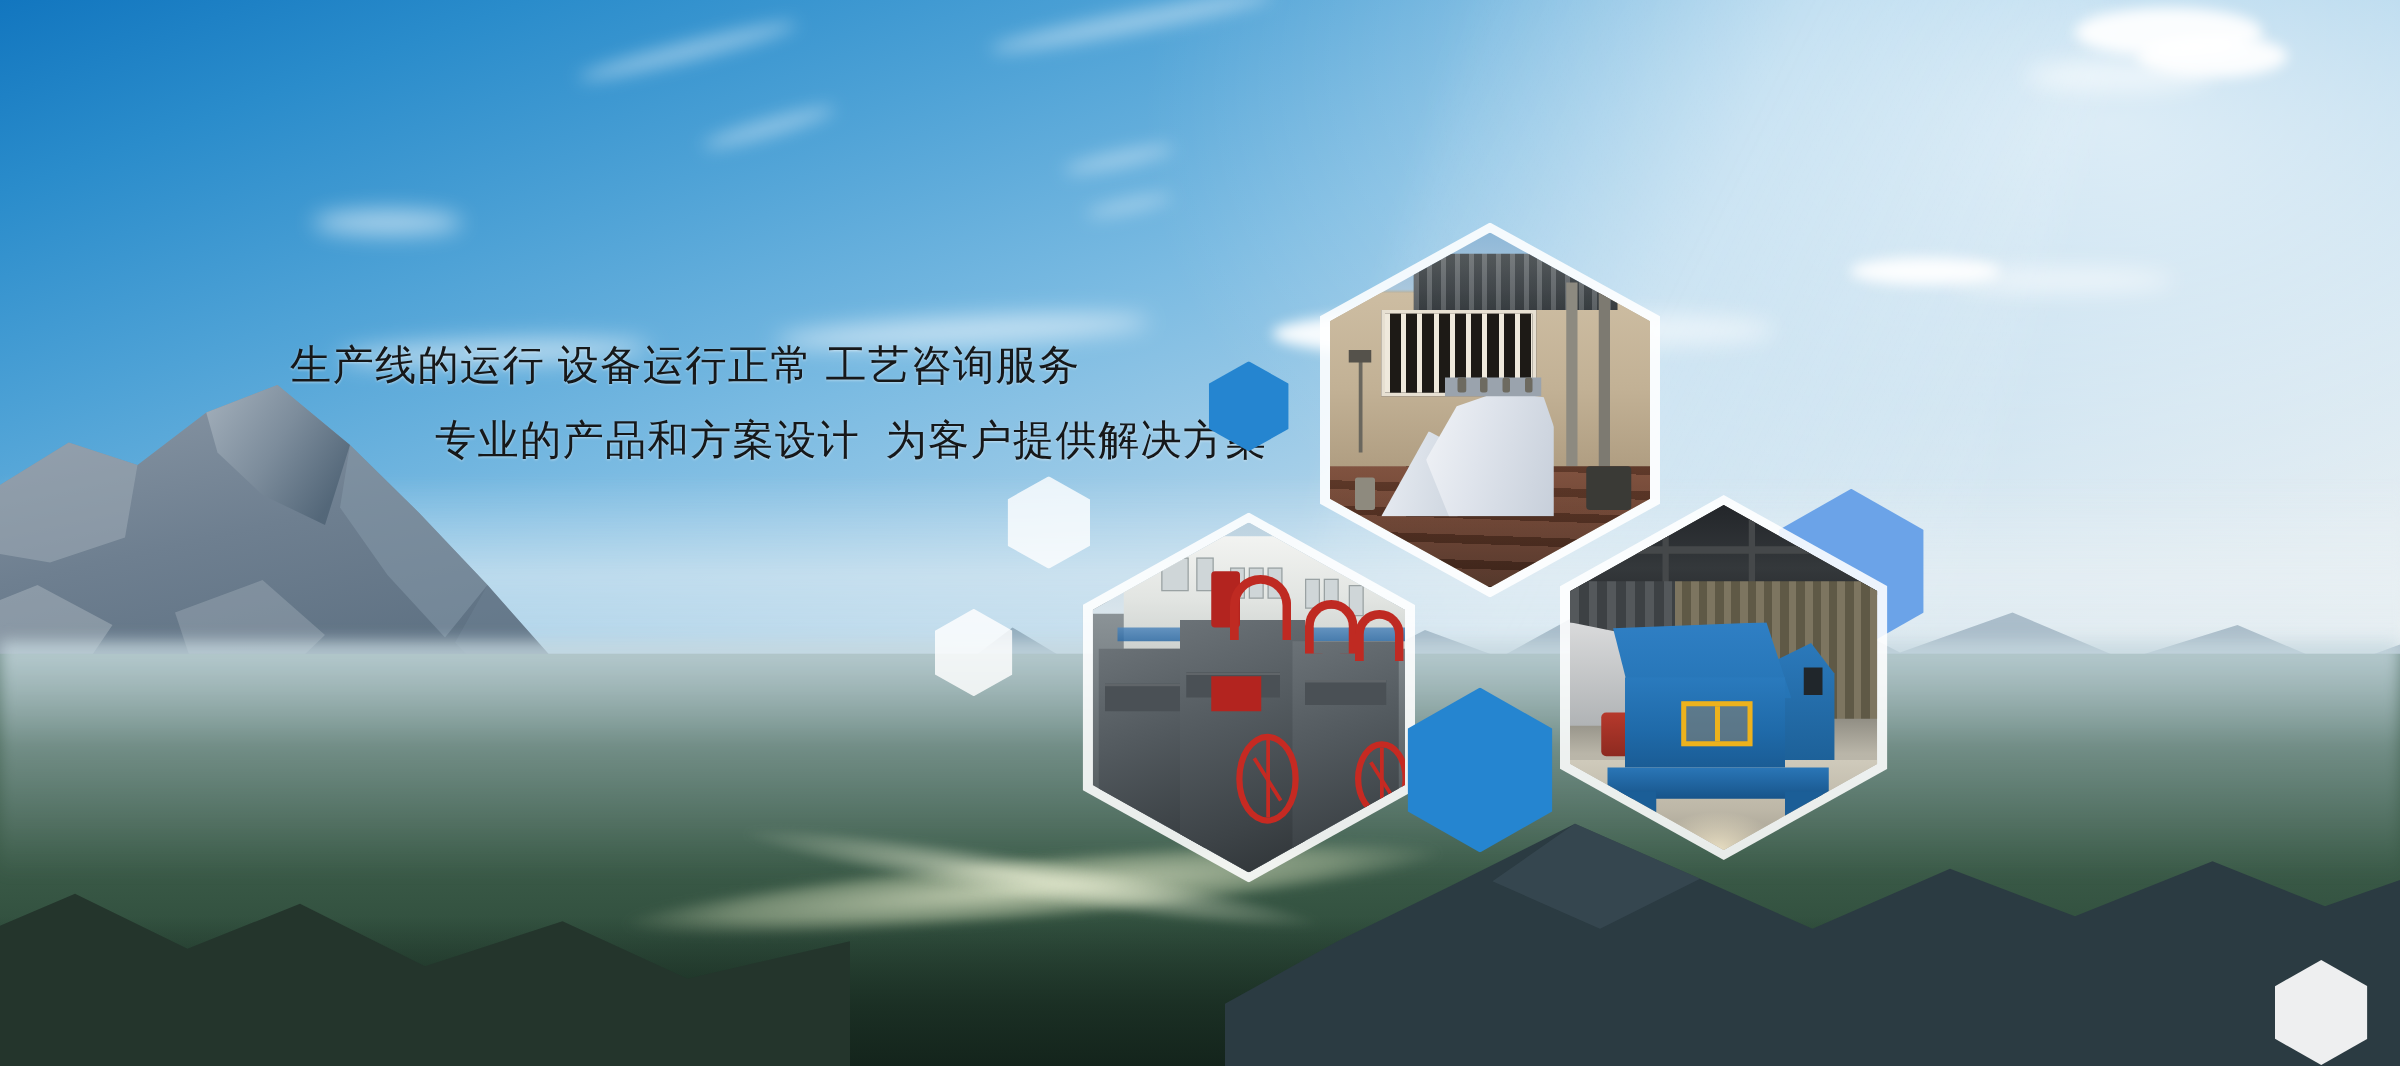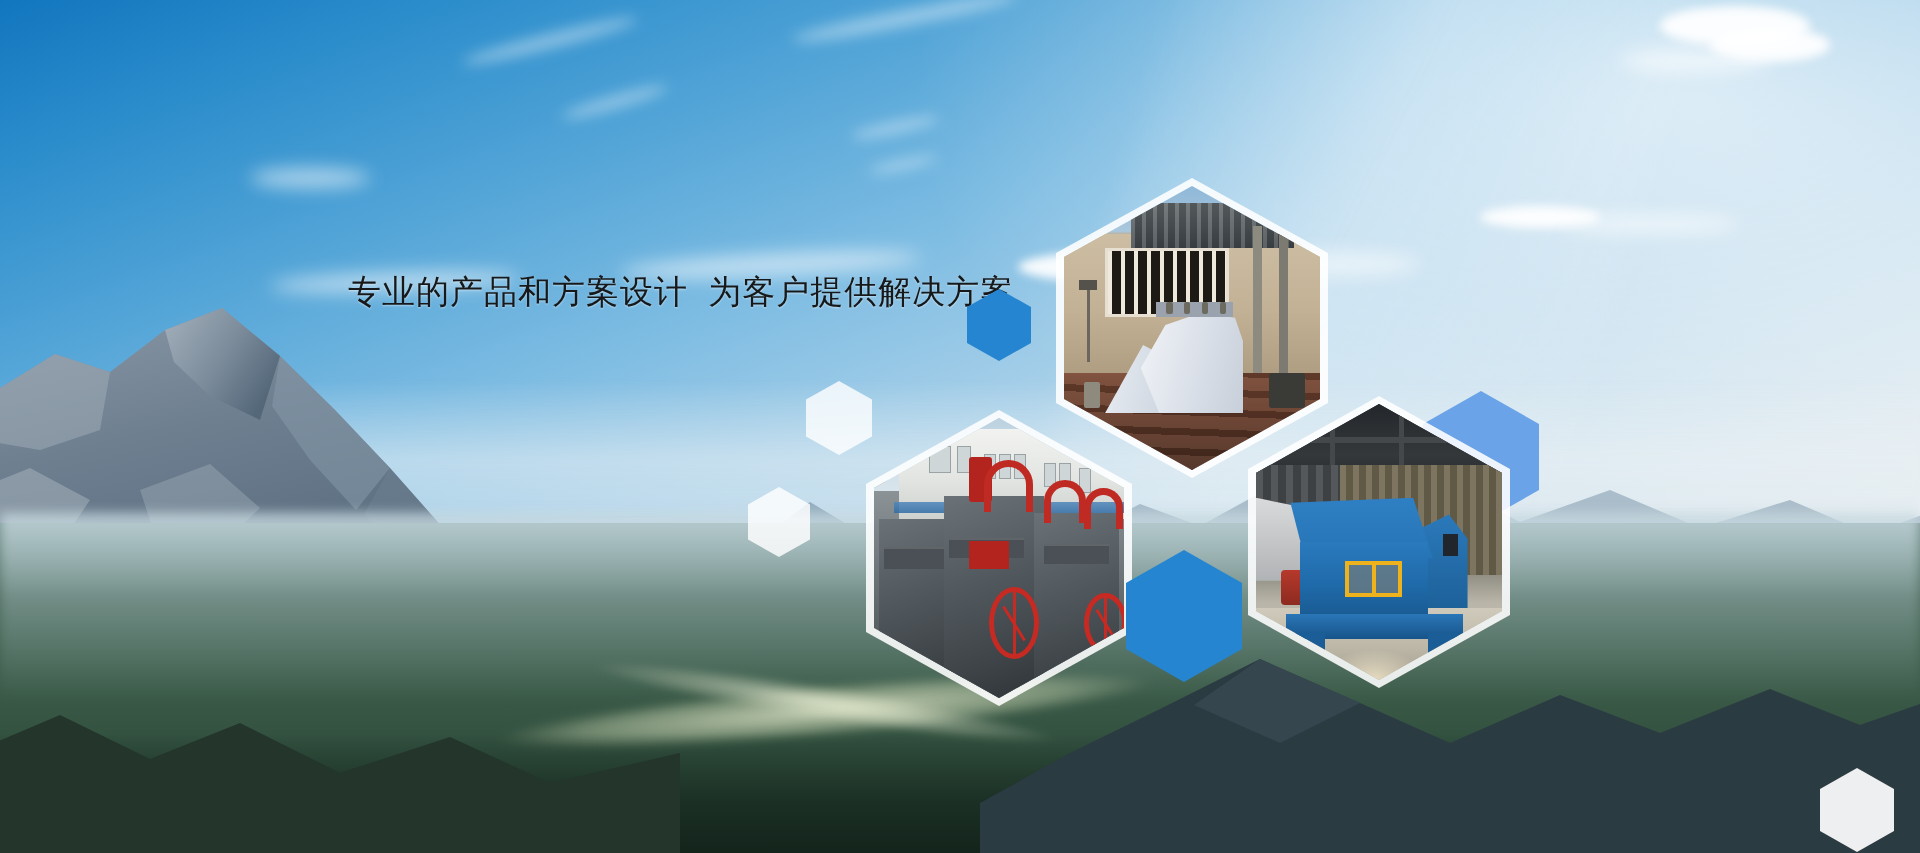--- a/index.html
+++ b/index.html
@@ -298,20 +298,21 @@
       <path d="M280,66 L380,110 L300,150 L214,112 Z" fill="#3a4c55" opacity=".7"></path>
     </svg>
   </div>
   <div class="ridge" style="bottom:0;top:auto;height:190px;left:-20px;width:700px;">
     <svg viewBox="0 0 700 190" preserveAspectRatio="none">
       <path d="M0,190 L0,86 L80,52 L170,96 L260,60 L360,110 L470,74 L570,120 L700,90 L700,190 Z" fill="#24352c"></path>
     </svg>
   </div>
 
   <div class="headline">
+    <div class="line line1">生产线的运行 设备运行正常 工艺咨询服务</div>
     <div class="line line2">专业的产品和方案设计  为客户提供解决方案</div>
   </div>
 
   <div class="deco" style="left:967px;top:289px;width:64px;height:72px;background:#2585d0;"></div>
   <div class="deco" style="left:806px;top:381px;width:66px;height:74px;background:rgba(255,255,255,.80);"></div>
   <div class="deco" style="left:748px;top:487px;width:62px;height:70px;background:rgba(255,255,255,.82);"></div>
   <div class="deco" style="left:1423px;top:391px;width:116px;height:132px;background:#6ba3e8;"></div>
 
   <div class="hex-frame" style="left:1056px;top:178px;width:272px;height:300px;">
     <div class="hex-inner">

